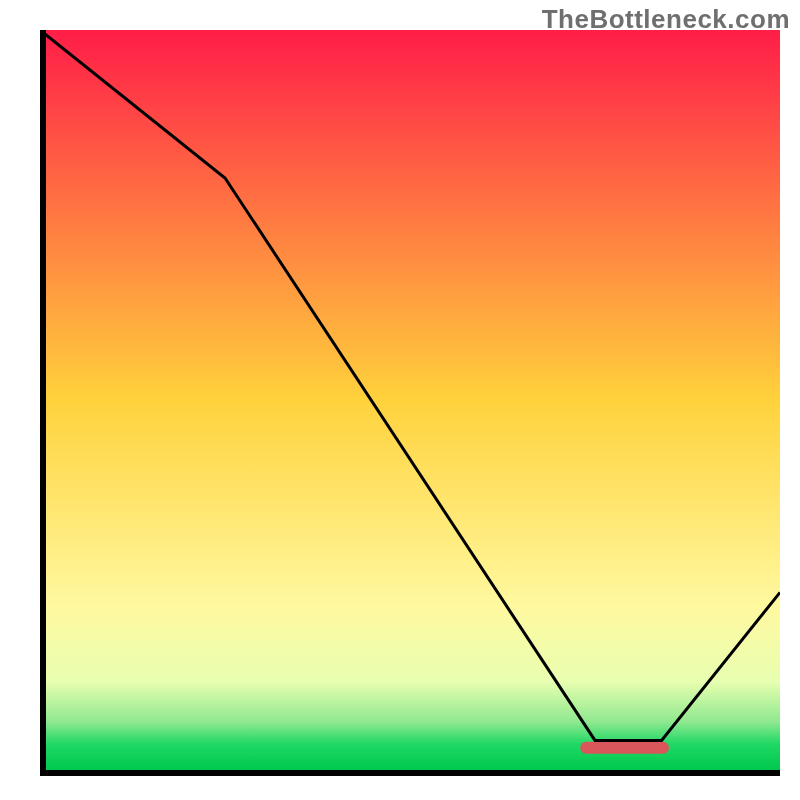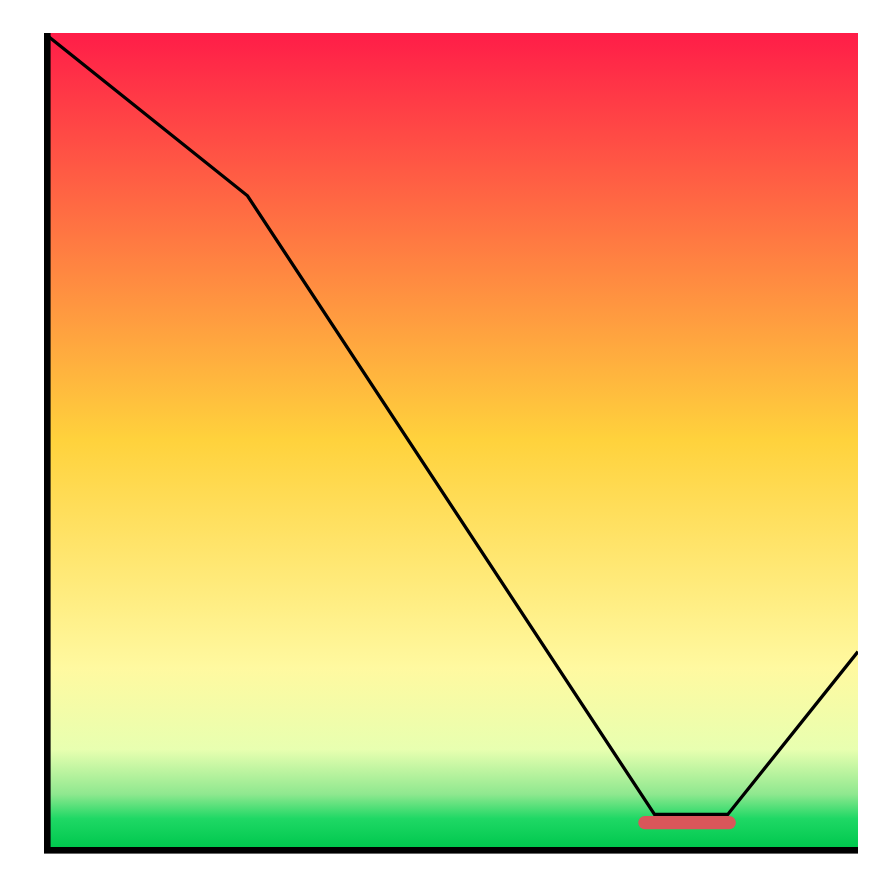--- a/index.html
+++ b/index.html
@@ -50,20 +50,21 @@
     height: 0;
     border-top: 6px solid #000;
     box-sizing: border-box;
   }
 </style>
 </head>
 <body>
 
 <div class="frame">
 
+  <div class="watermark">TheBottleneck.com</div>
 
   <div class="plot-area">
     <svg width="740" height="740" viewBox="0 0 740 740" preserveAspectRatio="none">
       <defs>
         <linearGradient id="bg-grad" x1="0" y1="0" x2="0" y2="1">
 
         <stop offset="0%" stop-color="#ff1d48"></stop>
             <stop offset="50%" stop-color="#ffd23c"></stop>
             <stop offset="78%" stop-color="#fff9a0"></stop>
             <stop offset="88%" stop-color="#e8ffb0"></stop>

